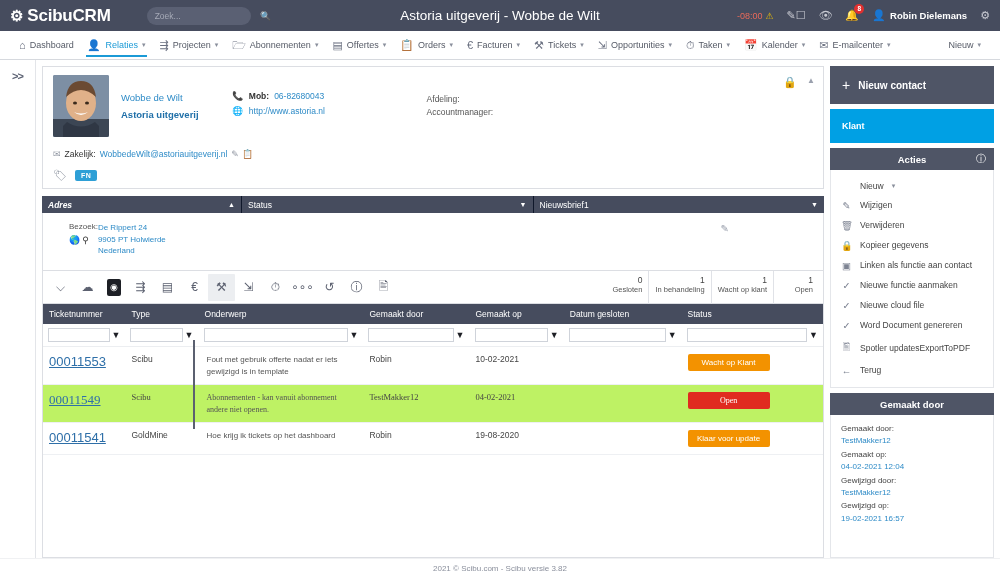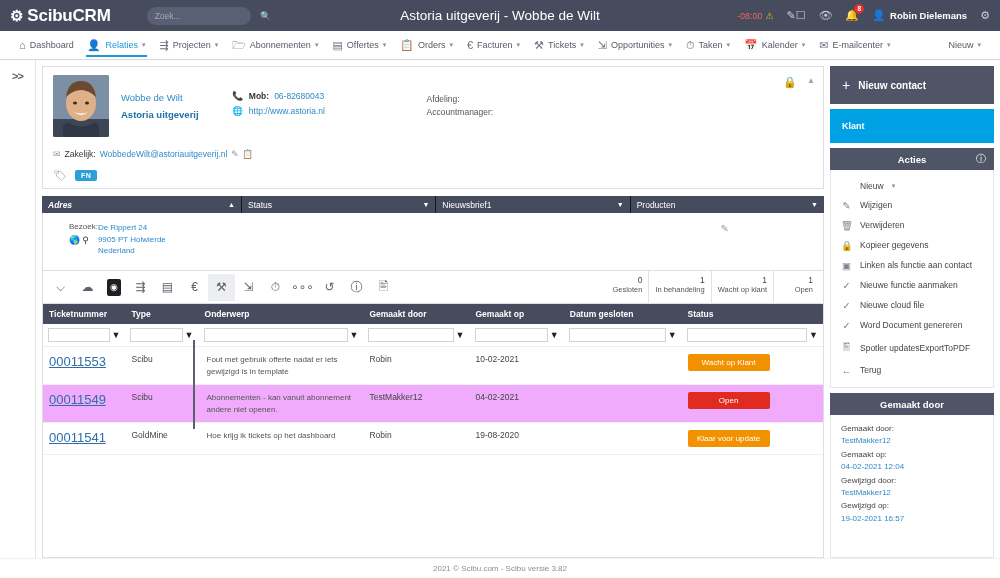--- a/index.html
+++ b/index.html
@@ -140,32 +140,32 @@
     display:flex;flex-direction:column;justify-content:flex-start;cursor:pointer;
   }
   .cbox:first-child{border-left:none;}
   .cnum{font-size:8.5px;color:#444;line-height:1.25;}
   .ctxt{font-size:7.5px;color:#555;line-height:1.25;white-space:nowrap;}
 
   
   .tablewrap{border:1px solid #dcdee3;border-top:none;flex:1;display:flex;flex-direction:column;overflow:hidden;background:#fff;}
   table{width:100%;border-collapse:collapse;table-layout:fixed;}
   thead th{
-    background:#464c5e;color:#fff;font-size:8.5px;font-weight:bold;text-align:left;
+    background:#464c5e;color:#fff;font-size:8.5px;font-weight:normal;text-align:left;
     padding:5px 6px;height:20px;
   }
   .filterrow td{padding:4px 5px;background:#fff;border-bottom:1px solid #eceef1;}
   .filtcell{display:flex;align-items:center;gap:2px;}
   .filtcell input{
     flex:1;min-width:0;height:14px;border:1px solid #cfd3da;outline:none;font-size:8px;
     font-family:"Liberation Sans",sans-serif;padding:0 3px;
   }
   .funnel{font-size:9px;color:#1d1f25;line-height:1;}
   tbody td{font-size:8.5px;padding:7px 6px;vertical-align:top;border-bottom:1px solid #eef0f3;color:#444;}
-  tbody tr.alt td{background:#f0abfc;}
+  tbody tr.alt td{background:#bef264;font-family:Liberation Serif, serif;}
   .tnum{color:#2e6fa8;text-decoration:underline;cursor:pointer;font-size:13px;}
   .subj{color:#555;line-height:1.45;font-size:8px;padding-left:8px;position:relative;}
   .subj.bar:before{content:"";position:absolute;left:-6px;top:-7px;bottom:-7px;width:2px;background:#5b6070;}
   .statusbtn{
     display:block;width:82px;text-align:center;color:#fff;font-size:8px;padding:4px 0;border-radius:2px;
     cursor:pointer;
   }
 
   
   .rightbar{width:170px;flex:0 0 170px;padding:6px 6px 0 0;display:flex;flex-direction:column;overflow:hidden;}
@@ -366,24 +366,20 @@
         <div class="accseg first">
           <span>Adres</span>
           <span class="chv">▲</span>
         </div>
         <div class="accseg s2">
           <span>Status</span>
           <span class="chv">▼</span>
         </div>
         <div class="accseg s2">
           <span>Nieuwsbrief1</span>
-          <span class="chv">▼</span>
-        </div>
-        <div class="accseg s2">
-          <span>Producten</span>
           <span class="chv">▼</span>
         </div>
       </div>
 
       <div class="addrpanel">
         <span class="editpen">✎</span>
         <div class="addrrow">
           <span class="addrlabel">Bezoek:</span>
           <span class="addrvals">
             <span>De Rippert 24</span><br>

